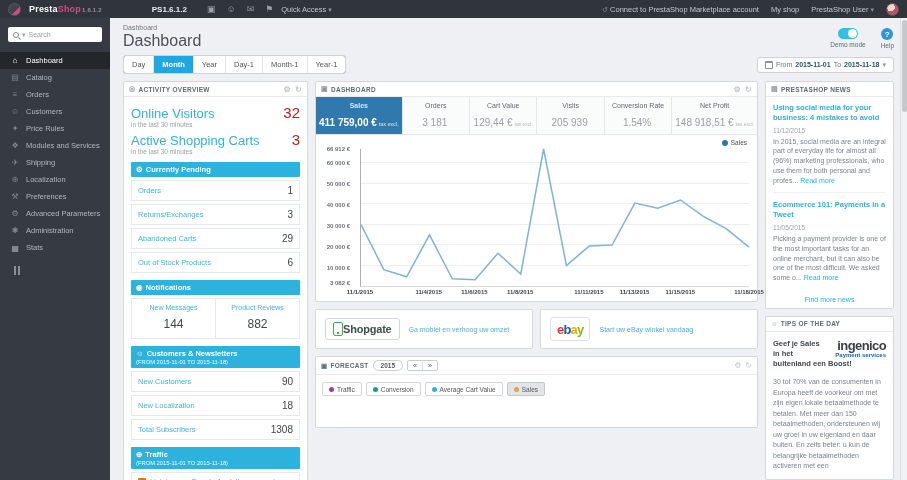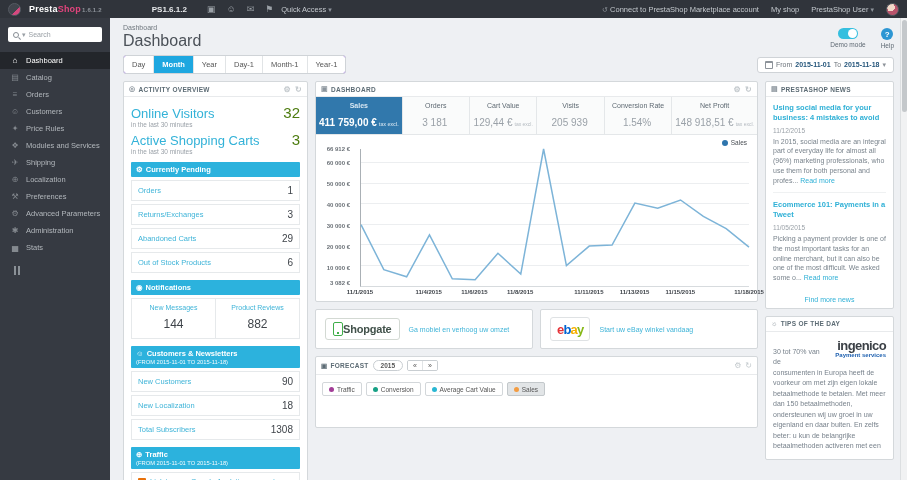--- a/index.html
+++ b/index.html
@@ -71,21 +71,21 @@
            color:#5c6b74; letter-spacing:.3px; border-bottom:1px solid #e8eaec; }
   .phead .ph-ico { color:#8d969e; font-size:7px; }
   .ph-right { margin-left:auto; display:flex; gap:4px; color:#c3c9cd; font-size:8px; }
   .ph-right span { cursor:pointer; }
 
   
   .col-left { width:185px; flex:0 0 auto; }
   .act-body { padding:5px 7px 7px 7px; }
   .big-stat { display:flex; justify-content:space-between; align-items:baseline; margin-top:2px; }
   .big-stat .bs-label { font-size:13px; color:#33b2d8; cursor:pointer;text-align:right; }
-  .big-stat .bs-value { font-size:15px; color:#4d7c0f; }
+  .big-stat .bs-value { font-size:15px; color:#b91c1c; }
   .bs-sub { font-size:6.5px; color:#9aa1a8; margin-bottom:3px; }
   .secbar { margin-top:7px; background:#2cb2dd; color:#fff; padding:3px 5px; border-radius:1px; }
   .secbar .sb-title { font-size:7.5px; font-weight:bold; display:flex; align-items:center; gap:3px; }
   .secbar .sb-sub { font-size:5.8px; opacity:.95; margin-top:1px; }
   .acrow { display:flex; justify-content:space-between; align-items:center; border:1px solid #e6e9eb;
            margin-top:3px; padding:4px 6px; }
   .acrow .ar-label { font-size:7.5px; color:#3fb4d8; cursor:pointer; }
   .acrow .ar-value { font-size:10px; color:#3f444a; }
   .notif-cells { display:flex; border:1px solid #e6e9eb; margin-top:3px; }
   .ncell { flex:1; text-align:center; padding:5px 2px 7px 2px; }
@@ -588,19 +588,20 @@
       <section class="panel tips">
         <div class="phead">
           <span class="ph-ico">☼</span>
           <span>TIPS OF THE DAY</span>
         </div>
         <div class="tips-body">
           <div class="ing-logo">
             <div class="ing-word">ingenico</div>
             <div class="ing-sub">Payment services</div>
           </div>
+          <div class="tip-heading">Geef je Sales in het buitenland een Boost!</div>
           <div class="tip-body">30 tot 70% van de consumenten in Europa heeft de voorkeur om met zijn eigen lokale betaalmethode te betalen. Met meer dan 150 betaalmethoden, ondersteunen wij uw groei in uw eigenland en daar buiten. En zelfs beter: u kun de belangrijke betaalmethoden activeren met een</div>
         </div>
       </section>
     </div>
 
   </div>
 </main>
 
 </body></html>

